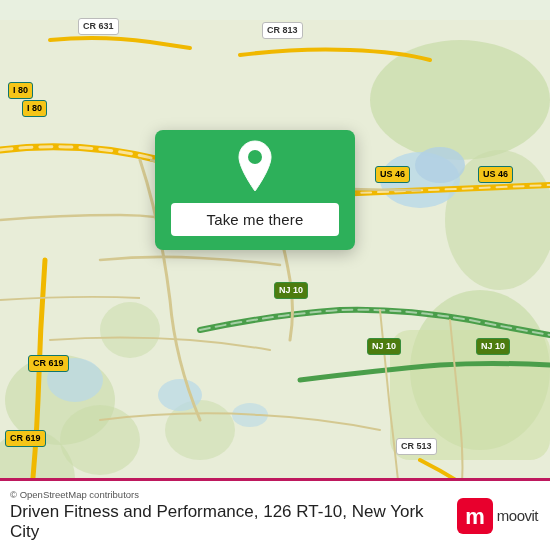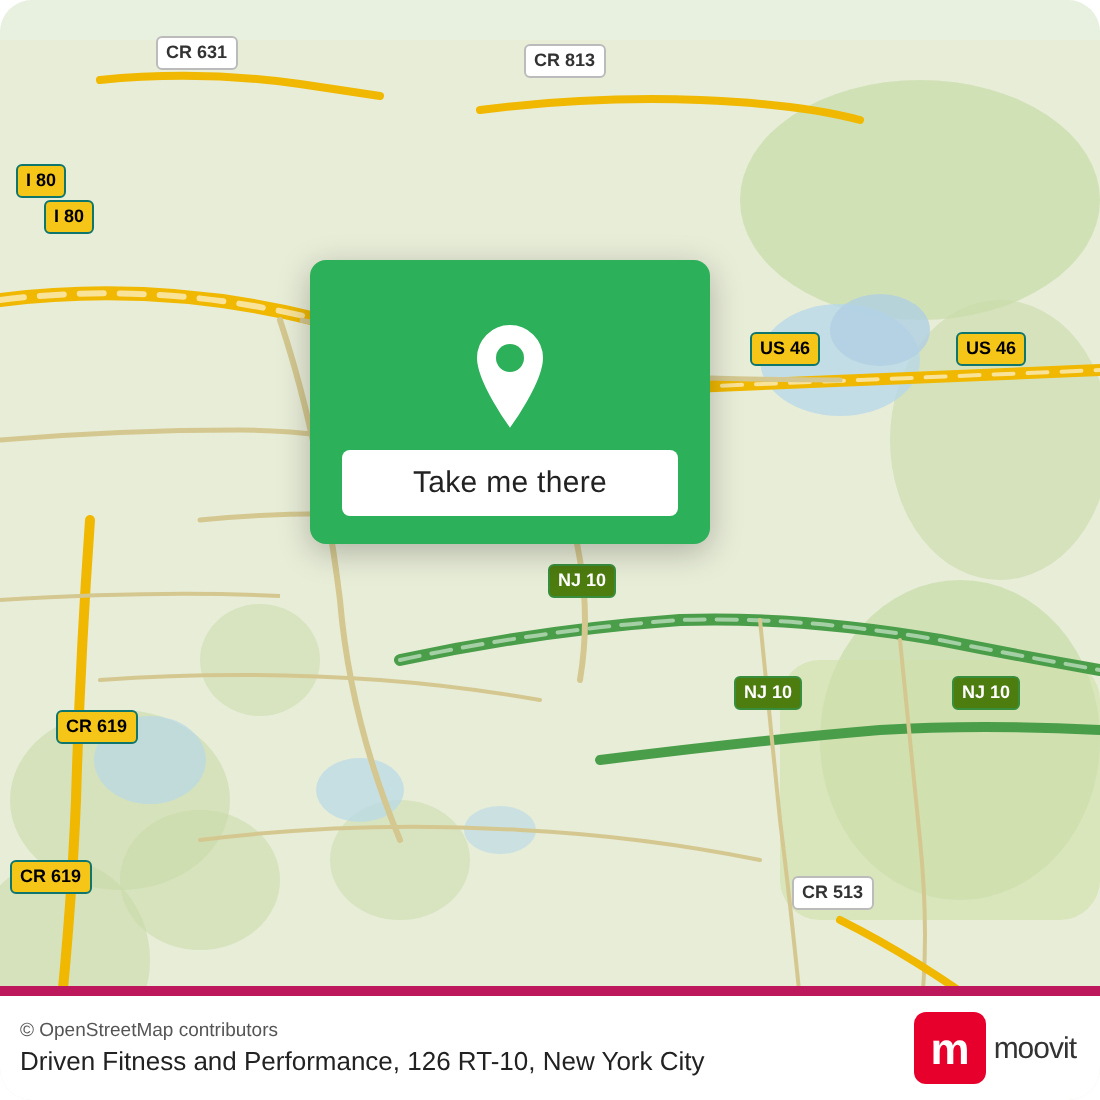--- a/index.html
+++ b/index.html
@@ -11,21 +11,20 @@
       position: relative;
     }
 
     
     .map-container {
       width: 550px;
       height: 550px;
       position: relative;
       background-color: #e8f0e0;
       overflow: hidden;
-      border-radius: 16px;
     }
 
     
     .map-svg {
       width: 100%;
       height: 100%;
       position: absolute;
       top: 0; left: 0;
     }
 
@@ -33,21 +32,21 @@
     .location-card {
       position: absolute;
       top: 130px;
       left: 155px;
       width: 200px;
       background-color: #2db05a;
       border-radius: 8px;
       display: flex;
       flex-direction: column;
       align-items: center;
-      padding: 31px 16px 14px 16px;
+      padding: 9px 16px 14px 16px;
       box-shadow: 0 4px 16px rgba(0,0,0,0.25);
     }
 
     .pin-icon {
       width: 44px;
       height: 54px;
       margin-bottom: 10px;
     }
 
     .take-me-there-btn {
@@ -68,37 +67,37 @@
     .bottom-bar {
       position: absolute;
       bottom: 0;
       left: 0;
       width: 100%;
       background: white;
       display: flex;
       align-items: center;
       justify-content: space-between;
       padding: 8px 12px 8px 10px;
-      border-top: 5px solid #be185d;
+      border-top: 3px solid #be185d;
       z-index: 10;
     }
 
     .bottom-left {
       display: flex;
       flex-direction: column;
     }
 
     .attribution {
       font-size: 10px;
       color: #888;
       margin-bottom: 2px;
     }
 
     .location-name {
-      font-size: 13px;
+      font-size: 17px;
       color: #222;
       font-weight: 400;
     }
 
     
     .moovit-logo {
       display: flex;
       align-items: center;
       gap: 4px;
     }

